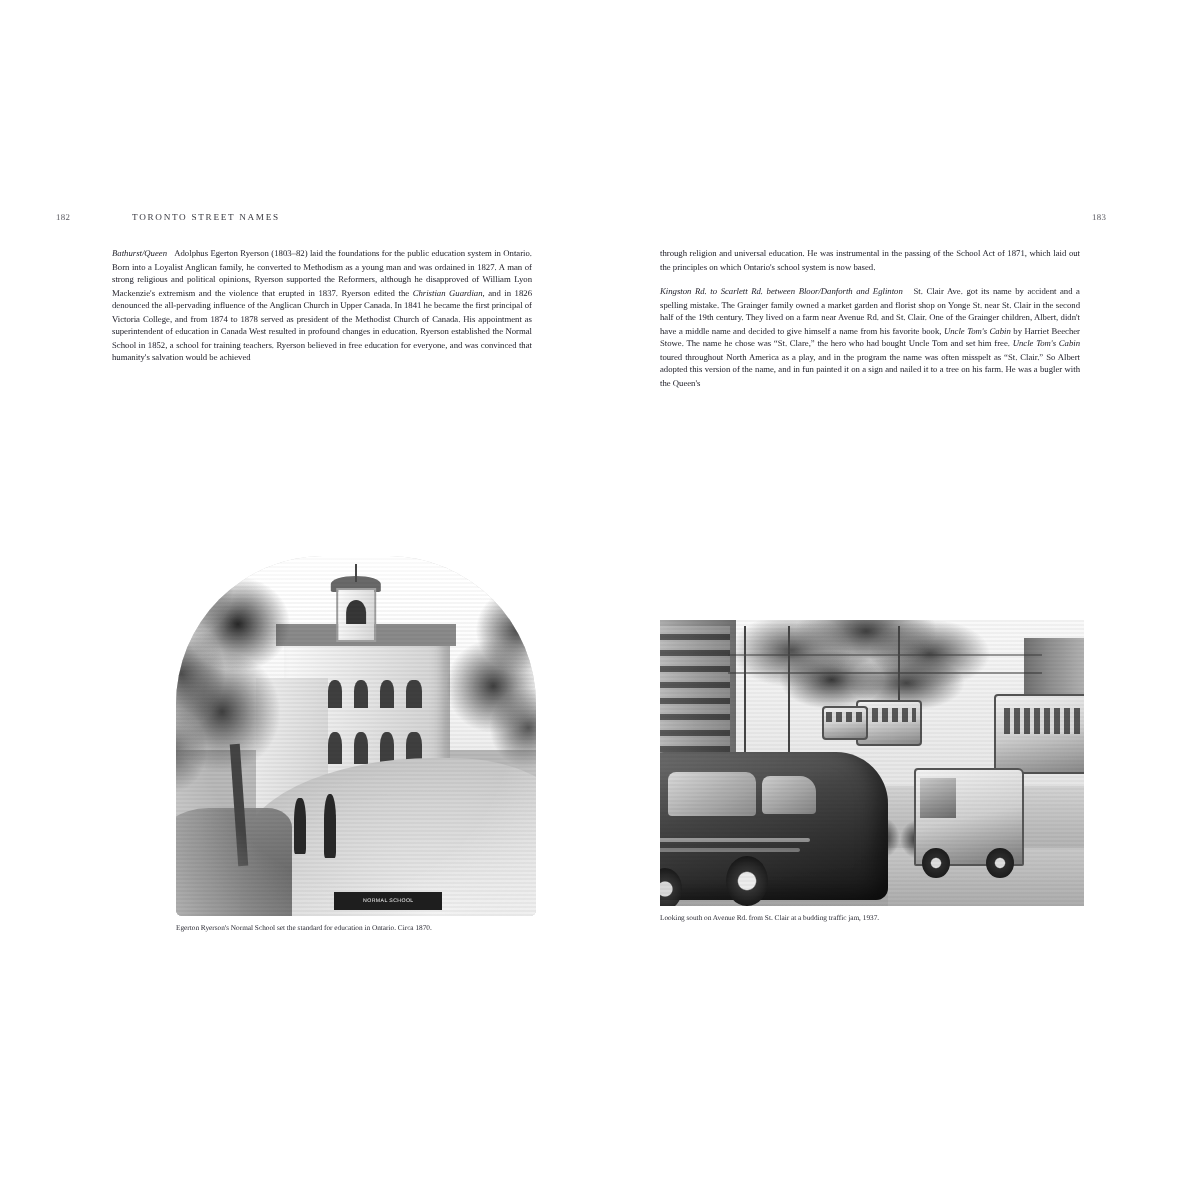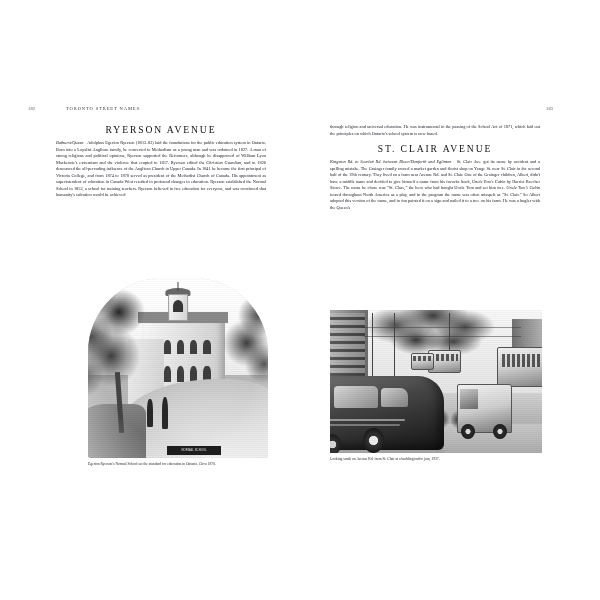--- a/index.html
+++ b/index.html
@@ -369,21 +369,20 @@
 <div class="spread">
 
   <div class="folio folio-left">182</div>
 
   <div class="runhead runhead-left">TORONTO STREET NAMES</div>
 
   <div class="folio folio-right">183</div>
 
   <div class="col col-left">
 
-    <h2 class="entry-title">RYERSON AVENUE</h2>
 
     <p class="body-text"><span class="locator">Bathurst/Queen</span>&nbsp;&nbsp;&nbsp;<span>Adolphus Egerton Ryerson (1803–82) laid the foundations for the public education system in Ontario. Born into a Loyalist Anglican family, he converted to Methodism as a young man and was ordained in 1827. A man of strong religious and political opinions, Ryerson supported the Reformers, although he disapproved of William Lyon Mackenzie's extremism and the violence that erupted in 1837. Ryerson edited the </span><span class="ital">Christian Guardian</span><span>, and in 1826 denounced the all-pervading influence of the Anglican Church in Upper Canada. In 1841 he became the first principal of Victoria College, and from 1874 to 1878 served as president of the Methodist Church of Canada. His appointment as superintendent of education in Canada West resulted in profound changes in education. Ryerson established the Normal School in 1852, a school for training teachers. Ryerson believed in free education for everyone, and was convinced that humanity's salvation would be achieved</span></p>
   </div>
 
   <figure class="fig-left">
     <div class="photo photo-left">
       <div class="ph-sky"></div>
       <div class="ph-ground"></div>
       <div class="ph-building">
         <div class="ph-win" style="left:10%;top:22%;width:9%;height:14%;"></div>
@@ -416,21 +415,20 @@
     </div>
     <figcaption class="caption">Egerton Ryerson's Normal School set the standard for education in Ontario. Circa 1870.</figcaption>
   </figure>
 
   <div class="col col-right">
 
     <p class="body-text">through religion and universal education. He was instrumental in the passing of the School Act of 1871, which laid out the principles on which Ontario's school system is now based.</p>
 
     <div class="spacer-lead"></div>
 
-    <h2 class="entry-title">ST. CLAIR AVENUE</h2>
 
     <p class="body-text"><span class="locator">Kingston Rd. to Scarlett Rd. between Bloor/Danforth and Eglinton</span>&nbsp;&nbsp;&nbsp;<span>St. Clair Ave. got its name by accident and a spelling mistake. The Grainger family owned a market garden and florist shop on Yonge St. near St. Clair in the second half of the 19th century. They lived on a farm near Avenue Rd. and St. Clair. One of the Grainger children, Albert, didn't have a middle name and decided to give himself a name from his favorite book, </span><span class="ital">Uncle Tom's Cabin</span><span> by Harriet Beecher Stowe. The name he chose was “St. Clare,” the hero who had bought Uncle Tom and set him free. </span><span class="ital">Uncle Tom's Cabin</span><span> toured throughout North America as a play, and in the program the name was often misspelt as “St. Clair.” So Albert adopted this version of the name, and in fun painted it on a sign and nailed it to a tree on his farm. He was a bugler with the Queen's</span></p>
   </div>
 
   <figure class="fig-right">
     <div class="photo photo-right">
       <div class="rp-sky"></div>
       <div class="rp-canopy"></div>
       <div class="rp-bldg-l"></div>
       <div class="rp-bldg-r"></div>

